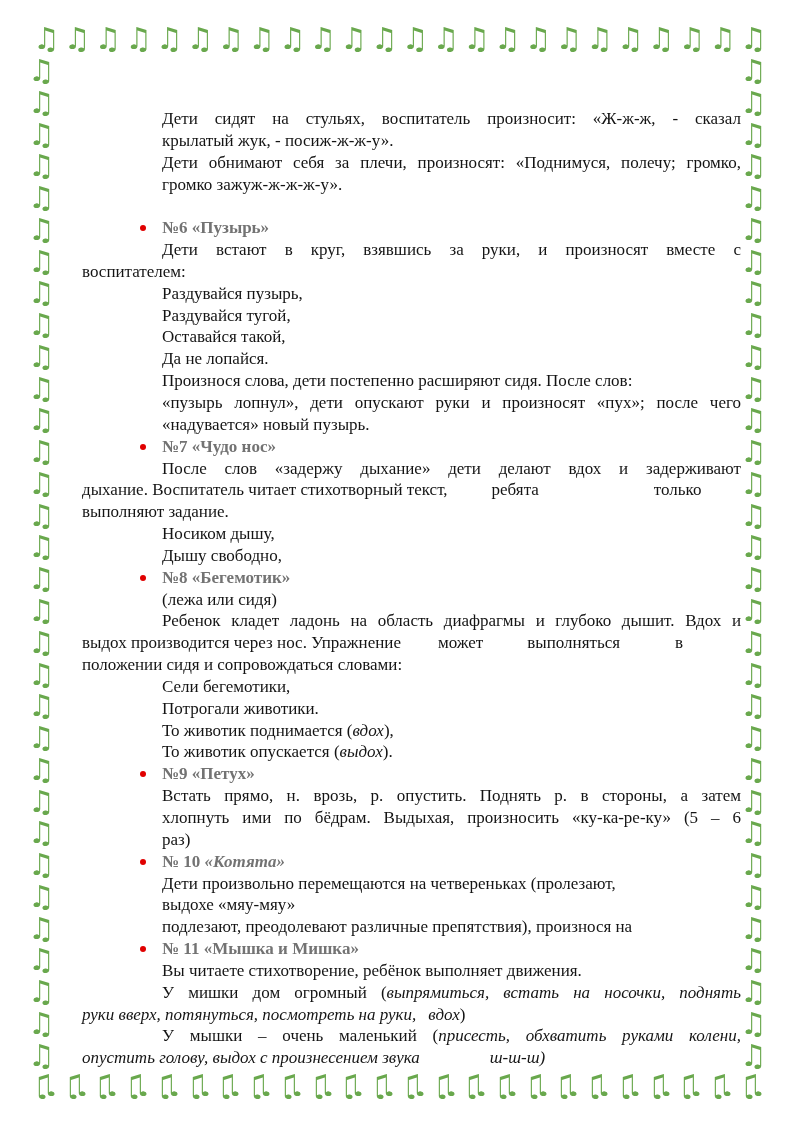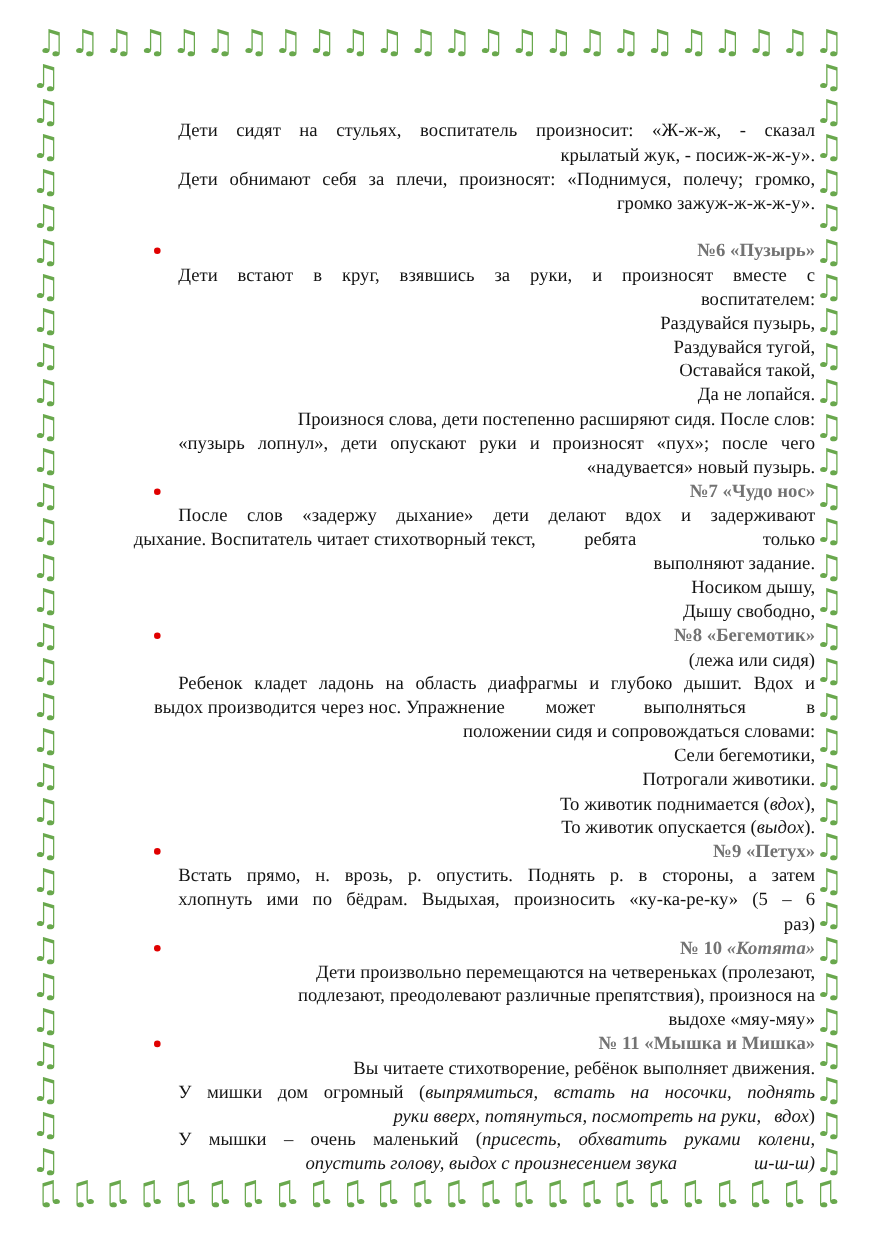--- a/index.html
+++ b/index.html
@@ -9,21 +9,21 @@
   .mborder{position:absolute;line-height:1;font-family:"DejaVu Sans",sans-serif;
            display:flex;justify-content:space-between;pointer-events:none;}
   #mb-top{top:24px;left:33px;right:33px;font-size:30px;flex-direction:row;}
   #mb-bottom{bottom:30px;left:33px;right:33px;font-size:30px;flex-direction:row;}
   #mb-left{left:28px;top:56px;bottom:60px;font-size:30px;flex-direction:column;width:32px;}
   #mb-right{right:28px;top:56px;bottom:60px;font-size:30px;flex-direction:column;width:32px;}
   .mborder span{display:block;}
   #mb-bottom span{transform:scaleX(-1);}
   
   #content{position:absolute;left:82px;top:81px;width:659px;font-size:17px;line-height:21.85px;margin-top:27px;}
-  .line{height:21.85px;position:relative;text-align:right;}
+  .line{height:21.85px;position:relative;}
   .line.ind{padding-left:80px;}
   .line.jst{text-align:justify;text-align-last:justify;}
   .line.blank{height:21.85px;}
   .it{font-style:italic;}
   .bd{font-weight:bold;}
   .gap{display:inline-block;height:1px;vertical-align:baseline;}
   .line.bullet{padding-left:80px;}
   .line.bullet .run{color:#737373;font-weight:bold;}
   .dot{position:absolute;left:58px;top:8px;width:6px;height:6px;border-radius:50%;background:#e00000;}
 </style>
@@ -181,22 +181,22 @@
       <div class="line ind"><span class="run">Сели бегемотики,</span></div>
       <div class="line ind"><span class="run">Потрогали животики.</span></div>
       <div class="line ind"><span class="run">То животик поднимается (</span><span class="run it">вдох</span><span class="run">),</span></div>
       <div class="line ind"><span class="run">То животик опускается (</span><span class="run it">выдох</span><span class="run">).</span></div>
       <div class="line bullet"><span class="dot"></span><span class="run bd">№9 «Петух»</span></div>
       <div class="line ind jst"><span class="run">Встать прямо, н. врозь, р. опустить. Поднять р. в стороны, а затем</span></div>
       <div class="line ind jst"><span class="run">хлопнуть ими по бёдрам. Выдыхая, произносить «ку-ка-ре-ку» (5 – 6</span></div>
       <div class="line ind"><span class="run">раз)</span></div>
       <div class="line bullet"><span class="dot"></span><span class="run bd">№ 10 </span><span class="run it bd">«Котята»</span></div>
       <div class="line ind"><span class="run">Дети произвольно перемещаются на четвереньках (пролезают,</span></div>
+      <div class="line ind"><span class="run">выдохе «мяу-мяу»</span></div>
       <div class="line ind"><span class="run">подлезают, преодолевают различные препятствия), произнося на</span></div>
-      <div class="line ind"><span class="run">выдохе «мяу-мяу»</span></div>
       <div class="line bullet"><span class="dot"></span><span class="run bd">№ 11 «Мышка и Мишка»</span></div>
       <div class="line ind"><span class="run">Вы читаете стихотворение, ребёнок выполняет движения.</span></div>
       <div class="line ind jst"><span class="run">У мишки дом огромный (</span><span class="run it">выпрямиться, встать на носочки, поднять</span></div>
       <div class="line"><span class="run it">руки вверх, потянуться, посмотреть на руки,</span><span class="gap" style="width: 12px;"></span><span class="run it">вдох</span><span class="run">)</span></div>
       <div class="line ind jst"><span class="run">У мышки – очень маленький (</span><span class="run it">присесть, обхватить руками колени,</span></div>
       <div class="line"><span class="run it">опустить голову, выдох с произнесением звука</span><span class="gap" style="width: 70px;"></span><span class="run it">ш-ш-ш)</span></div>
     </div>
 </div>
 
 </body></html>

